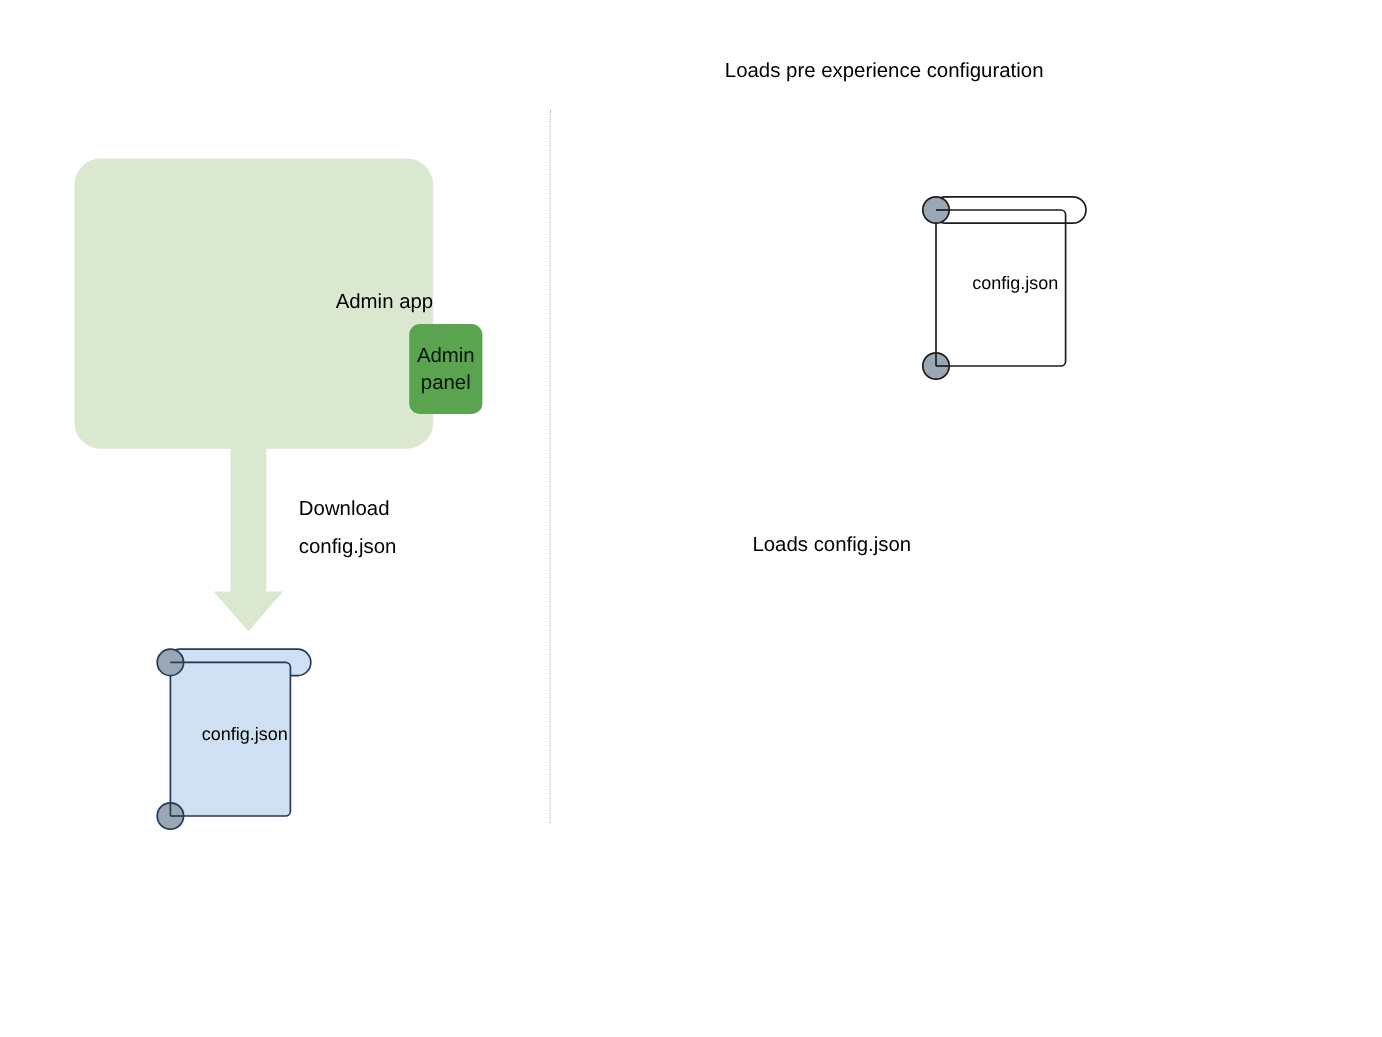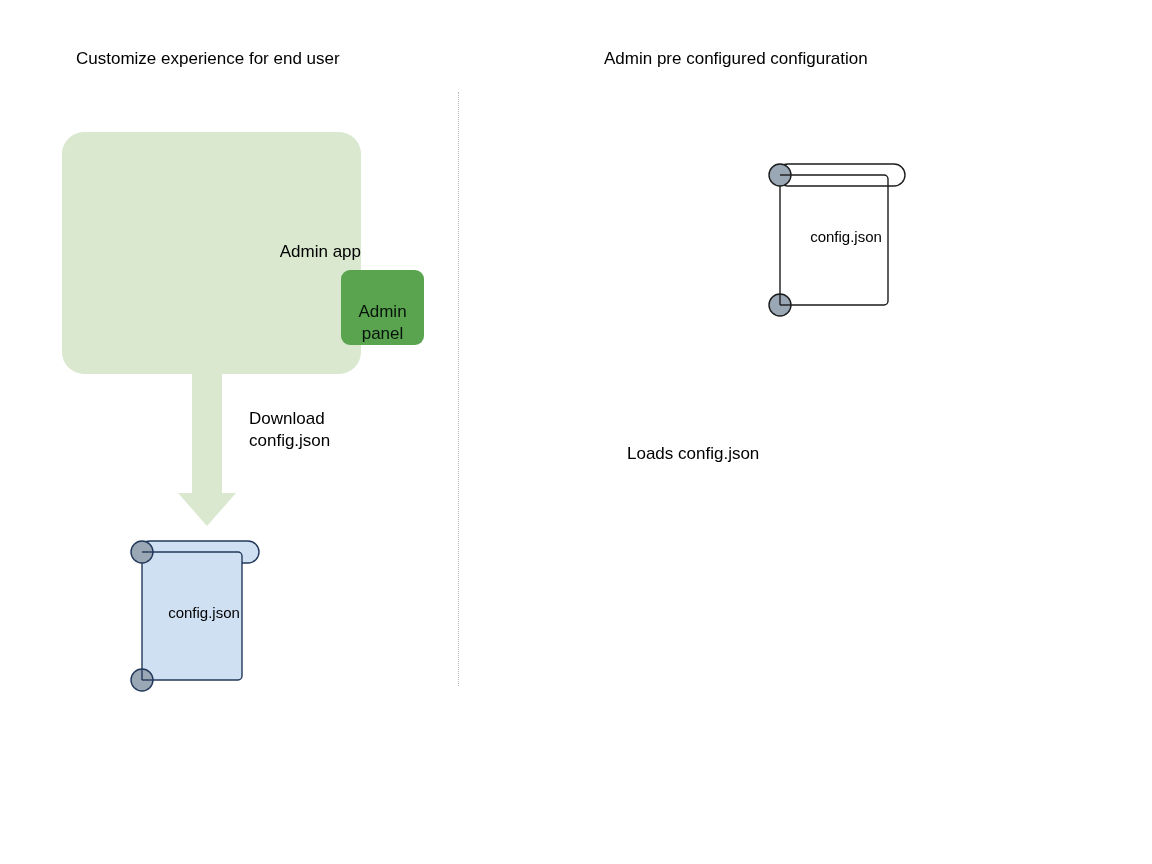--- a/index.html
+++ b/index.html
@@ -57,26 +57,26 @@
     width: 299px;
     text-align: right;
     font-size: 17px;
     color: #000;
   }
   
   #admin-panel {
     position: absolute;
     left: 279px;
     top: 138px;
-    width: 83px;
+    width: 61px;
     height: 75px;
     background: #5aa450;
     border-radius: 9px;
     display: flex;
-    align-items: flex-end;
+    align-items: center;
     justify-content: center;
   }
   #admin-panel-label {
     font-size: 17px;
     line-height: 22px;
     text-align: center;
     color: #06130a;
   }
 
   
@@ -84,21 +84,21 @@
     position: absolute;
     left: 176px;
     top: 372px;
     width: 62px;
     height: 156px;
   }
   #arrow-label {
     position: absolute;
     left: 249px;
     top: 408px;
-    line-height: 22px;
+    line-height: 32px;
   }
 
   
   #demo-app {
     position: absolute;
     left: 597px;
     top: 147px;
     width: 300px;
     height: 243px;
     background: #cfe0f3;
@@ -134,23 +134,22 @@
   #doc-left  { left: 126px; top: 530px; width: 140px; height: 162px; }
   #doc-left-text  { left: 18px; top: 74px; width: 120px; }
   #doc-right { left: 764px; top: 155px; width: 150px; height: 160px; }
   #doc-right-text { left: 20px; top: 73px; width: 124px; }
 </style>
 </head>
 <body>
 
 <div class="canvas">
 
-  <div class="lbl" id="title-left">Customize experience for end user</div>
-
-  <div class="lbl" id="title-right">Admin pre configured configuration</div>
+
+  <div class="lbl" id="title-right">Loads pre experience configuration</div>
 
   <div id="divider"></div>
 
   <div id="admin-app">
     <div id="admin-app-label">Admin app</div>
     <div id="admin-panel">
       <div id="admin-panel-label">Admin<br>panel</div>
     </div>
   </div>
 

